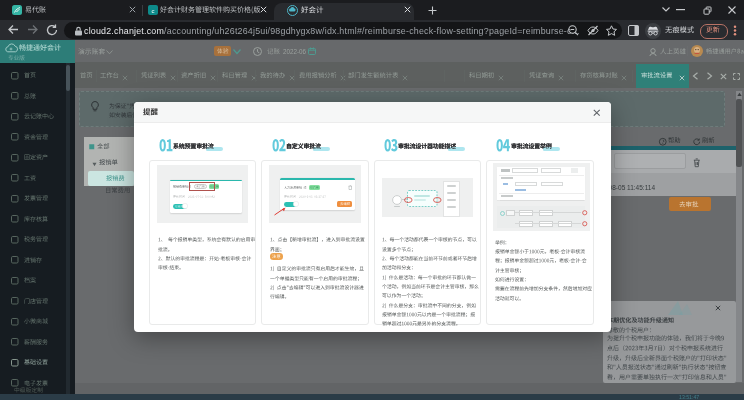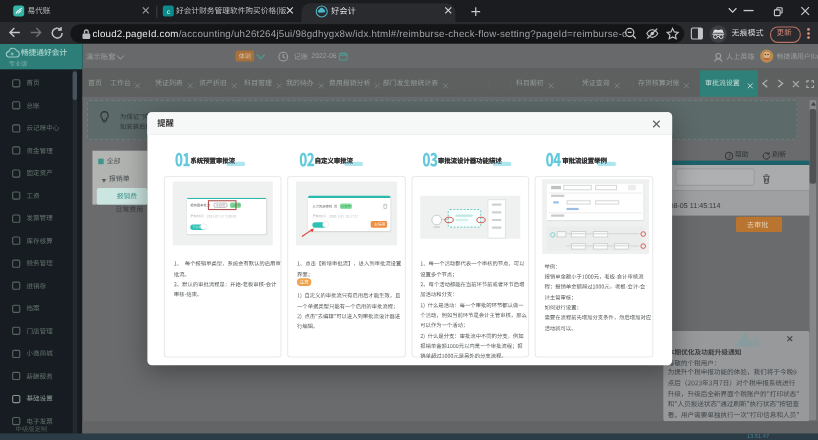--- a/index.html
+++ b/index.html
@@ -401,21 +401,21 @@
     <path d="M1 5.5 H9.5 M6 1.5 L10 5.5 L6 9.5" stroke="#6e7276" stroke-width="1.3" fill="none"></path>
   </svg>
 <svg class="t" style="left:46.0px;top:23.5px;width:12.0px;height:12.0px;" viewBox="0 0 12 12">
     <path d="M10.5 6 a4.5 4.5 0 1 1 -1.4-3.2 M9.5 0.5 v2.8 h-2.8" stroke="#c3c6c9" stroke-width="1.3" fill="none"></path>
   </svg>
 <div style="left:64.0px;top:22.0px;width:558.0px;height:17.0px;background:#141517;border-radius:9px"></div>
 <svg class="t" style="left:74.0px;top:25.5px;width:9.0px;height:10.0px;" viewBox="0 0 9 10">
     <rect x="1" y="4.5" width="7" height="5" rx="1" fill="#b9bdc1"></rect>
     <path d="M2.8 4.5 V3 a1.7 1.7 0 0 1 3.4 0 V4.5" stroke="#b9bdc1" stroke-width="1.2" fill="none"></path>
   </svg>
-<div style="left:84px;top:26.1px;height:10px;font-size:8.9px;letter-spacing:0.2px;color:#9da2a7;white-space:nowrap;font-family:'Liberation Sans',sans-serif"><span style="color:#e8eaed">cloud2.pageId.com</span>/accounting/uh26t264j5ui/98gdhygx8w/idx.html#/reimburse-check-flow-setting?pageId=reimburse-c...</div>
+<div style="left:84px;top:26.1px;height:10px;font-size:8.9px;letter-spacing:0.2px;color:#9da2a7;white-space:nowrap;font-family:'Liberation Sans',sans-serif"><span style="color:#e8eaed">cloud2.chanjet.com</span>/accounting/uh26t264j5ui/98gdhygx8w/idx.html#/reimburse-check-flow-setting?pageId=reimburse-c...</div>
 <svg class="t" style="left:568.0px;top:25.0px;width:11.0px;height:11.0px;" viewBox="0 0 11 11">
     <circle cx="4.5" cy="4.5" r="3.7" stroke="#c3c6c9" stroke-width="1.1" fill="none"></circle>
     <path d="M2.8 4.5 h3.4 M7.3 7.3 L10 10" stroke="#c3c6c9" stroke-width="1.1"></path>
   </svg>
 <svg class="t" style="left:587.0px;top:25.0px;width:12.0px;height:11.0px;" viewBox="0 0 12 11">
     <path d="M1 5.5 C2.5 3,4 2,6 2 s3.5 1,5 3.5 C9.5 8,8 9,6 9 s-3.5-1-5-3.5 z" stroke="#c3c6c9" stroke-width="1" fill="none"></path>
     <circle cx="6" cy="5.5" r="1.6" fill="#c3c6c9"></circle>
     <path d="M1.5 10 L10.5 1" stroke="#c3c6c9" stroke-width="1.2"></path>
   </svg>
 <svg class="t" style="left:606.0px;top:24.5px;width:11.0px;height:11.0px;" viewBox="0 0 11 11">

